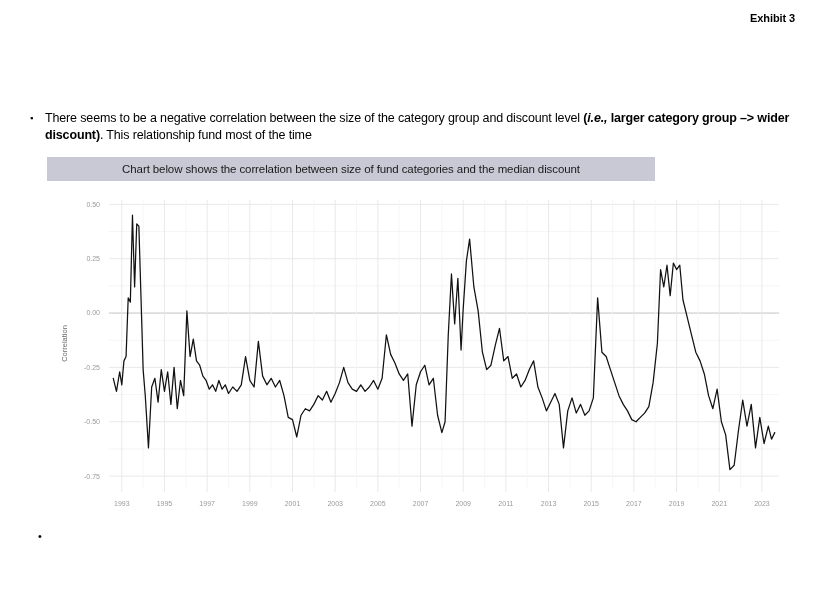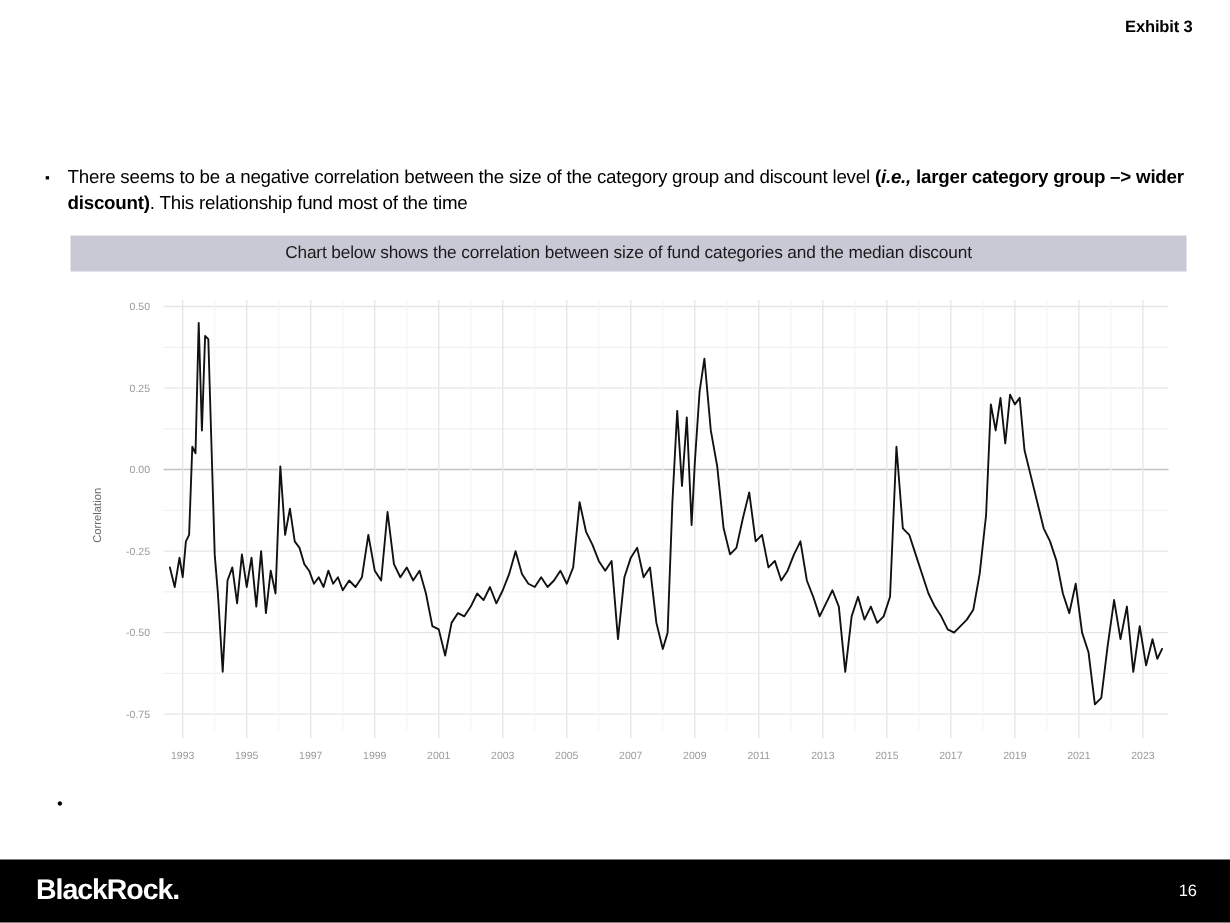--- a/index.html
+++ b/index.html
@@ -64,21 +64,21 @@
   .bullet-text {
     flex: 1 1 auto;
   }
   .bullet-text b { font-weight: bold; }
   .bullet-text i { font-style: italic; font-weight: bold; }
 
   .chart-banner {
     position: absolute;
     top: 157px;
     left: 47px;
-    width: 744px;
+    width: 608px;
     height: 24px;
     background: #c9c9d6;
     display: flex;
     align-items: center;
     justify-content: center;
     font-size: 11.5px;
     letter-spacing: -0.1px;
     color: #1a1a1a;
   }
 
@@ -234,18 +234,14 @@
         <line x1="693.5923566878989" x2="693.5923566878989" y1="14" y2="301" stroke="#f4f4f4" stroke-width="0.8"></line>
         <text x="0" y="0" text-anchor="middle" transform="translate(20,157.5) rotate(-90)" class="axis-title">Correlation</text>
         <path d="M66.27 192.29 L69.47 205.33 L72.67 185.77 L74.80 198.81 L76.94 174.89 L79.07 170.55 L81.20 111.84 L83.34 116.19 L85.47 29.22 L87.61 100.97 L89.74 37.92 L91.87 40.09 L94.01 111.84 L96.14 183.59 L98.27 209.68 L101.47 261.86 L104.68 200.98 L107.88 192.29 L111.08 216.20 L114.28 183.59 L117.48 205.33 L120.68 185.77 L123.88 218.38 L127.08 181.42 L130.28 222.73 L133.48 194.46 L136.68 209.68 L139.88 124.89 L143.08 170.55 L146.28 153.15 L149.48 174.89 L152.68 179.24 L155.89 190.11 L159.09 194.46 L162.29 203.16 L165.49 198.81 L168.69 205.33 L171.89 194.46 L175.09 203.16 L178.29 198.81 L181.49 207.51 L185.76 200.98 L190.03 205.33 L194.29 198.81 L198.56 170.55 L202.83 194.46 L207.10 200.98 L211.36 155.33 L215.63 190.11 L219.90 198.81 L224.17 192.29 L228.43 200.98 L232.70 194.46 L236.97 209.68 L241.24 231.42 L245.50 233.60 L249.77 250.99 L254.04 229.25 L258.31 222.73 L262.57 224.90 L266.84 218.38 L271.11 209.68 L275.38 214.03 L279.64 205.33 L283.91 216.20 L288.18 207.51 L292.45 196.64 L296.71 181.42 L300.98 196.64 L305.25 203.16 L309.52 205.33 L313.78 198.81 L318.05 205.33 L322.32 200.98 L326.59 194.46 L330.85 203.16 L335.12 192.29 L339.39 148.80 L343.66 168.37 L347.92 177.07 L352.19 187.94 L356.46 194.46 L360.73 187.94 L364.99 240.12 L369.26 198.81 L373.53 185.77 L377.80 179.24 L382.06 198.81 L386.33 192.29 L390.60 229.25 L394.87 246.64 L398.07 235.77 L401.27 148.80 L404.47 87.92 L407.67 137.93 L410.87 92.27 L414.07 164.02 L416.20 122.71 L419.40 74.88 L422.61 53.14 L426.87 100.97 L431.14 124.89 L435.41 166.20 L439.68 183.59 L443.94 179.24 L448.21 159.67 L452.48 142.28 L456.75 174.89 L461.01 170.55 L465.28 192.29 L469.55 187.94 L473.82 200.98 L478.08 194.46 L482.35 183.59 L486.62 174.89 L490.89 200.98 L495.15 211.86 L499.42 224.90 L503.69 216.20 L507.96 207.51 L512.22 218.38 L516.49 261.86 L520.76 224.90 L525.03 211.86 L529.29 227.08 L533.56 218.38 L537.83 229.25 L542.10 224.90 L546.36 211.86 L550.63 111.84 L554.90 166.20 L559.17 170.55 L563.43 183.59 L567.70 196.64 L571.97 209.68 L576.24 218.38 L580.50 224.90 L584.77 233.60 L589.04 235.77 L593.31 231.42 L597.57 227.08 L601.84 220.55 L606.11 196.64 L610.38 157.50 L613.58 83.58 L616.78 100.97 L619.98 79.23 L623.18 109.67 L626.38 77.05 L629.58 83.58 L632.78 79.23 L635.98 114.02 L640.25 131.41 L644.52 148.80 L648.78 166.20 L653.05 174.89 L657.32 187.94 L661.59 209.68 L665.85 222.73 L670.12 203.16 L674.39 235.77 L678.66 248.82 L682.92 283.61 L687.19 279.26 L691.46 244.47 L695.73 214.03 L699.99 240.12 L704.26 218.38 L708.53 261.86 L712.80 231.42 L717.06 257.52 L721.33 240.12 L724.53 253.17 L727.73 246.64 " fill="none" stroke="#111111" stroke-width="1.25" stroke-linejoin="round" stroke-linecap="round"></path>
       </svg>
   </div>
 
   <div class="footnote">
     <span class="bullet-mark">•</span>
   </div>
 
-  <div class="footer-bar">
-    <div class="brand"><span>BlackRock</span><span>.</span></div>
-    <div class="page-number">16</div>
-  </div>
 
 </div>
 
 </body></html>

